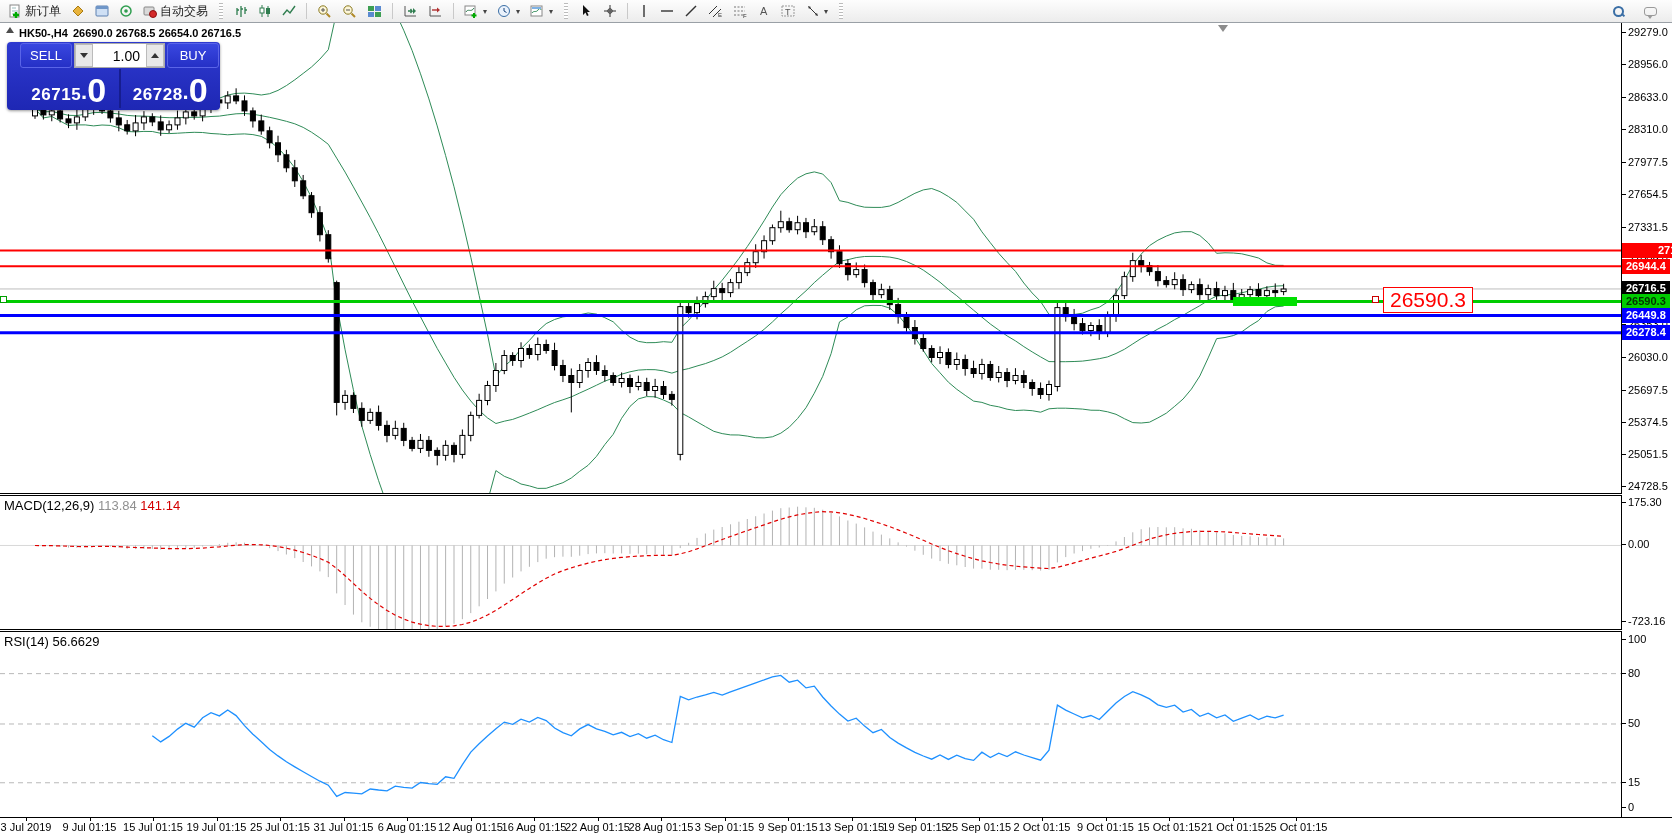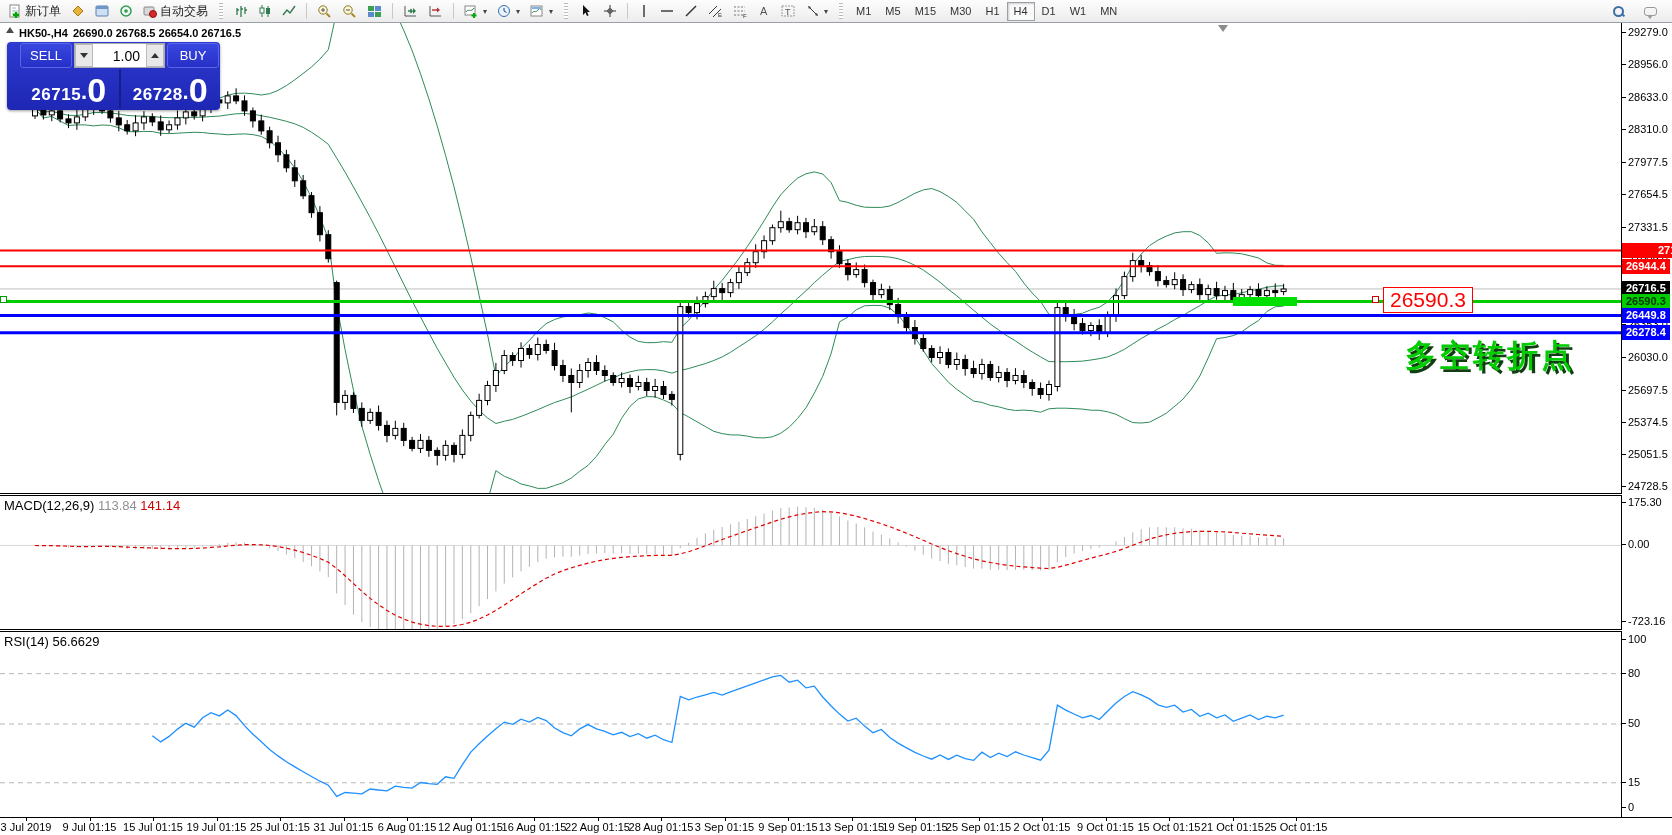--- a/index.html
+++ b/index.html
@@ -282,31 +282,20 @@
     </div>
     <div class="tb-btn">
       <svg width="14" height="14">
           <path d="M3 3l4 4M11 11 7 7" stroke="#333"></path>
           <path d="M2 2l3 1-2 2zM12 12 9 11l2-2z" fill="#333"></path>
         </svg>
       <span class="caret">▾</span>
     </div>
   </div>
   <div class="tb-grip"></div>
-  <div class="tb-group" id="tf-group">
-      <div class="tf-btn">M1</div>
-      <div class="tf-btn">M5</div>
-      <div class="tf-btn">M15</div>
-      <div class="tf-btn">M30</div>
-      <div class="tf-btn">H1</div>
-      <div class="tf-btn active">H4</div>
-      <div class="tf-btn">D1</div>
-      <div class="tf-btn">W1</div>
-      <div class="tf-btn">MN</div>
-    </div>
   <div id="tb-right">
     <div class="tb-btn">
         <span class="mag"></span>
       </div>
     <div class="tb-btn">
         <span class="chat"></span>
       </div>
   </div>
 </div>
 
@@ -652,21 +641,20 @@
           <span class="tp-main">26728</span>
             <span class="tp-dot">.</span>
             <span class="tp-big">0</span>
         </div>
       </div>
     </div>
 
     <div id="line-handle"></div>
     <div id="note-handle"></div>
     <div id="price-note">26590.3</div>
-    <div id="cn-note">多空转折点</div>
   </div>
 
   <div class="divider" id="div1"></div>
 
   <div class="pane" id="pane-macd">
     <svg id="svg-macd" width="1622" height="133">
         <line x1="0" x2="1622" y1="49.476" y2="49.476" stroke="#d8d8d8" stroke-width="1"></line>
         <line x1="35" x2="35" y1="49.476" y2="49.5" stroke="#b3b3b3" stroke-width="1"></line>
         <line x1="43.38" x2="43.38" y1="49.476" y2="50.0" stroke="#b3b3b3" stroke-width="1"></line>
         <line x1="51.760000000000005" x2="51.760000000000005" y1="49.476" y2="50.0" stroke="#b3b3b3" stroke-width="1"></line>

